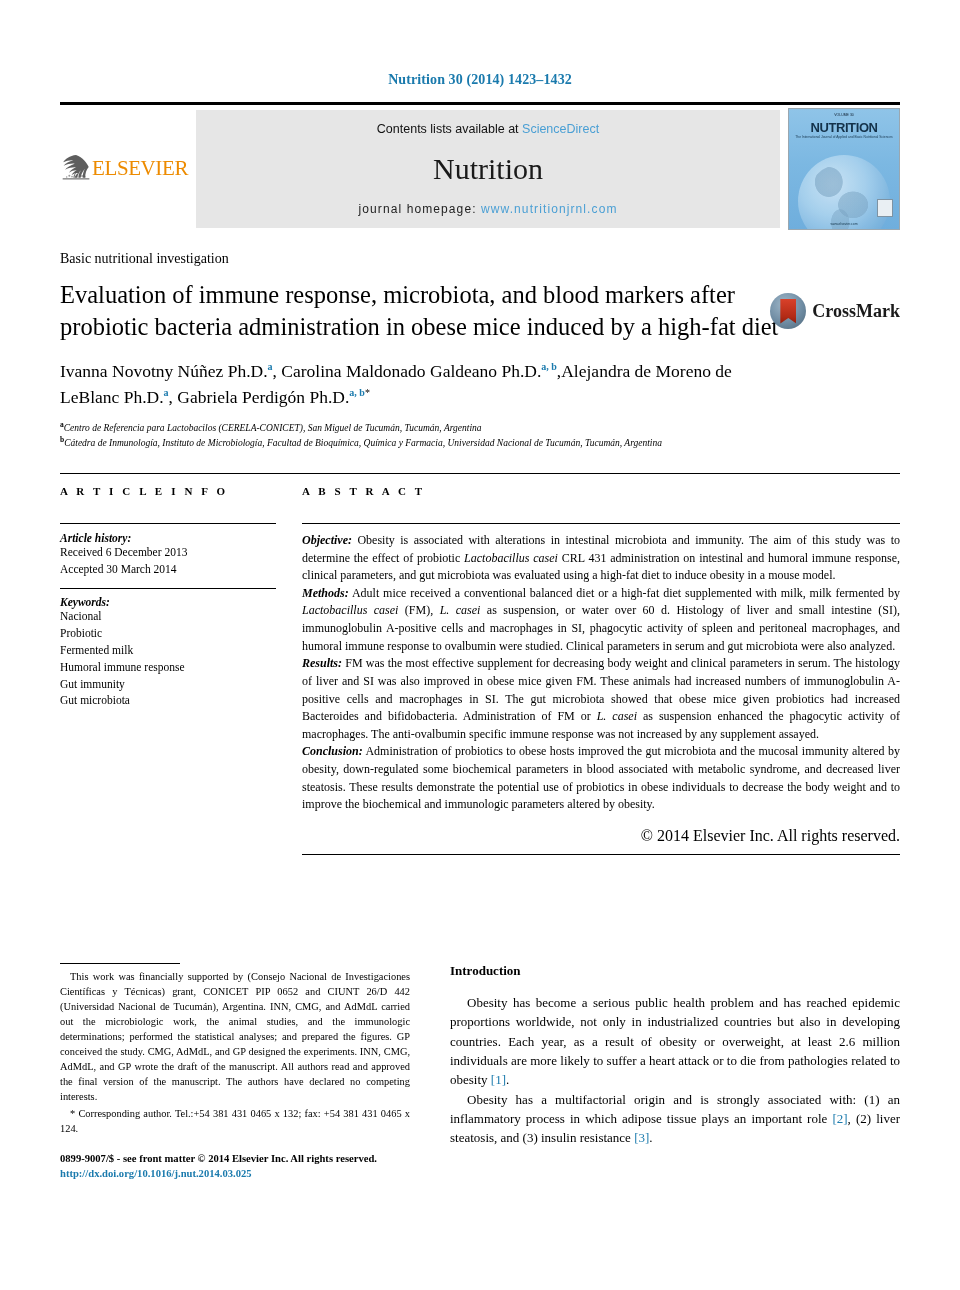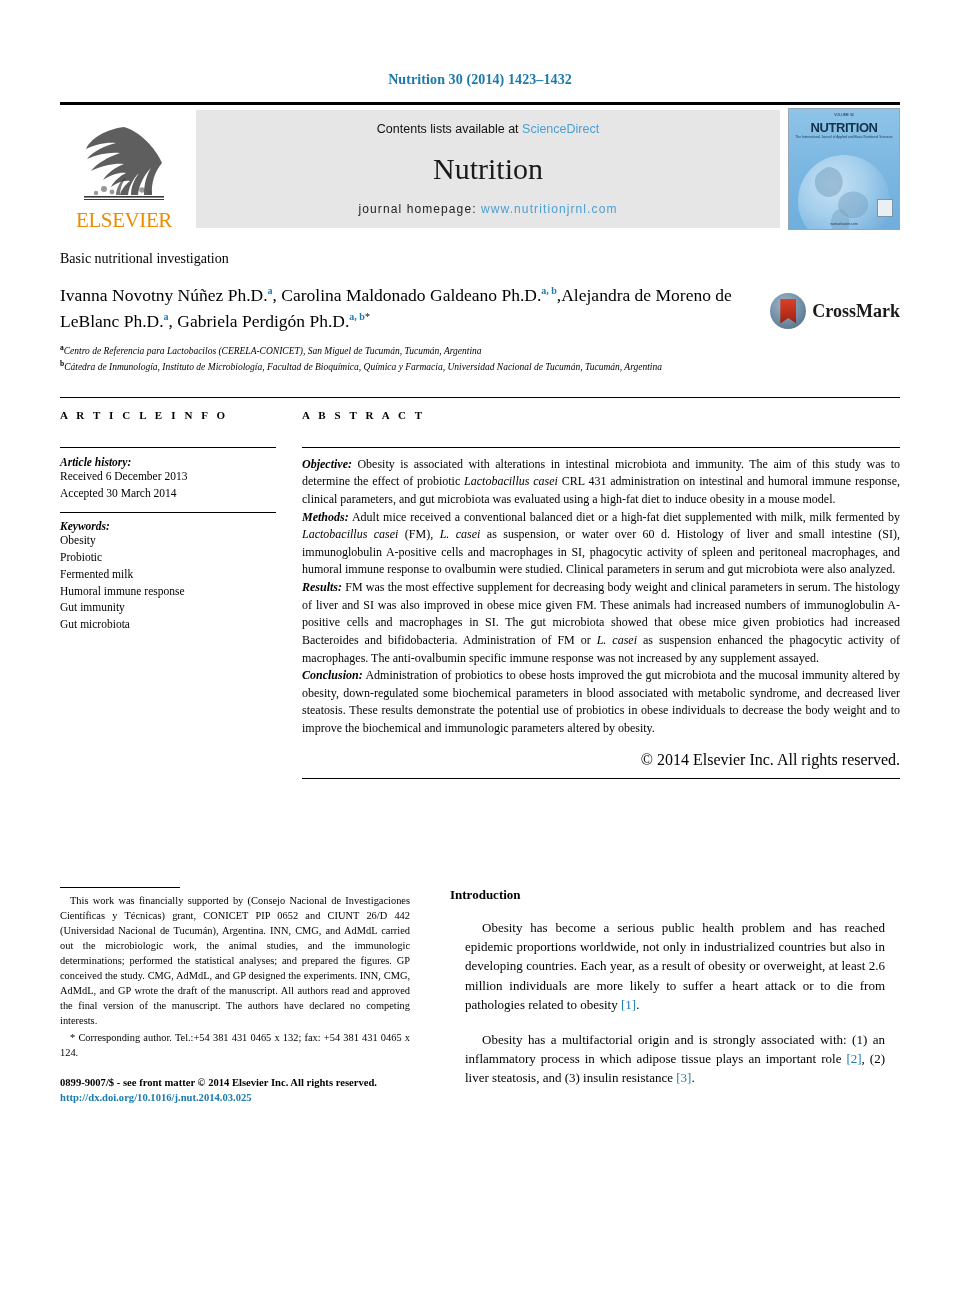--- a/index.html
+++ b/index.html
@@ -26,21 +26,21 @@
   
   .masthead {
     margin-top: 14px;
     border-top: 3px solid #000;
     display: flex;
     align-items: stretch;
     height: 131px;
   }
   .elsevier-logo {
     width: 128px; flex: 0 0 128px;
-    display: flex; flex-direction: column;
+    display: flex; 
     align-items: center; justify-content: flex-end;
     padding-bottom: 2px;
   }
   .tree-svg { display:block; }
   .elsevier-word {
     font-family: "Liberation Serif", serif;
     font-size: 21px; color: #ED8B00;
     letter-spacing: -0.4px; line-height: 1;
     margin-top: 1px;
   }
@@ -238,21 +238,21 @@
   .intro-head {
     font-family:"Liberation Serif", serif;
     font-weight: bold; font-size: 13px;
     margin-bottom: 14px;
   }
   .intro-body {
     font-family:"Liberation Serif", serif;
     font-size: 13px; line-height: 1.49;
     text-align: justify;
   }
-  .intro-body p { margin: 15px; text-indent: 17px; }
+  .intro-body p { margin: 0; text-indent: 17px; }
   .ref { color: #1a7aad; }
 </style>
 </head>
 <body>
 
 <div class="page">
 
   <div class="running-head">Nutrition 30 (2014) 1423–1432</div>
 
   <div class="masthead">
@@ -292,20 +292,21 @@
       <div class="cover-sub">The International Journal of Applied and Basic Nutritional Sciences</div>
       <div class="cover-globe"></div>
       <div class="cover-badge"></div>
       <div class="cover-footer">www.elsevier.com</div>
     </div>
   </div>
 
   <div class="section-label">Basic nutritional investigation</div>
 
   <div class="title-block">
+    <h1 class="article-title">Evaluation of immune response, microbiota, and blood markers after probiotic bacteria administration in obese mice induced by a high-fat diet</h1>
     <div class="crossmark">
       <span class="crossmark-logo">
         <span class="crossmark-inner"></span>
       </span>
       <span class="crossmark-text">CrossMark</span>
     </div>
   </div>
 
   <div class="authors"><span>Ivanna Novotny Núñez Ph.D.</span><sup>a</sup>, <span>Carolina Maldonado Galdeano Ph.D.</span><sup>a, b</sup>,<span>Alejandra de Moreno de LeBlanc Ph.D.</span><sup>a</sup>, <span>Gabriela Perdigón Ph.D.</span><sup>a, b</sup><sup class="star">*</sup></div>
 
@@ -320,21 +321,21 @@
       <div class="kicker">A R T I C L E    I N F O</div>
       <div class="rule"></div>
       <div class="info-body">
         <div class="hist-head">Article history:</div>
         <div class="hist-line">Received 6 December 2013</div>
         <div class="hist-line">Accepted 30 March 2014</div>
       </div>
       <div class="rule-thin"></div>
       <div>
         <div class="kw-head">Keywords:</div>
-        <div class="kw-line">Obesity</div>
+        <div class="kw-line">Nacional</div>
         <div class="kw-line">Probiotic</div>
         <div class="kw-line">Fermented milk</div>
         <div class="kw-line">Humoral immune response</div>
         <div class="kw-line">Gut immunity</div>
         <div class="kw-line">Gut microbiota</div>
       </div>
     </div>
 
     <div class="col-abstract">
       <div class="kicker">A B S T R A C T</div>

